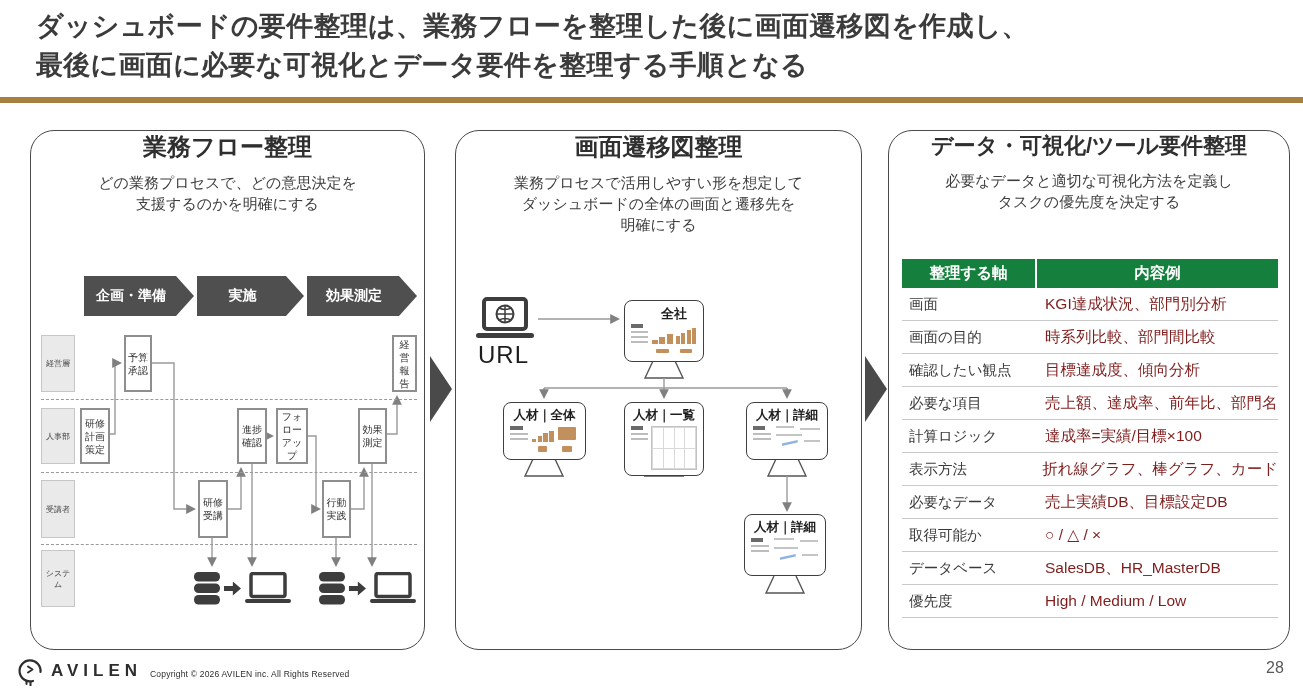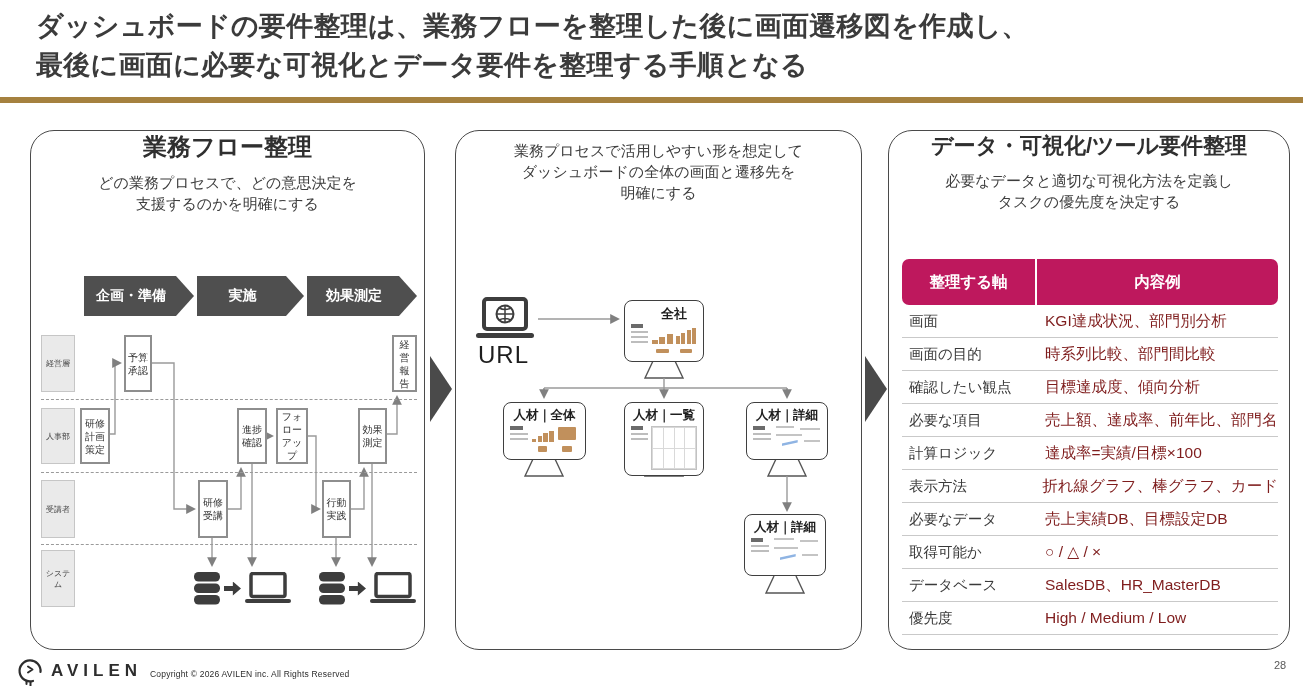--- a/index.html
+++ b/index.html
@@ -64,33 +64,33 @@
   .thumb-table { flex:1; border:1px solid #c2c2c2; display:grid; grid-template-columns:1fr 1fr 1fr 1fr; gap:1px;
     background:#d9d9d9; padding:1px; margin-top:2px; }
   .thumb-table i { background:#fff; }
   .thumb-detail { flex:1; position:relative; }
   .thumb-detail i { position:absolute; height:2px; background:#c4c4c4; }
   .blue-swoosh { position:absolute; width:16px; height:6px; background:#8fb4e3;
     clip-path:polygon(0 60%,100% 0,100% 40%,0 100%); }
 
   
   .req-table { position:absolute; left:13px; top:128px; width:376px; }
-  .req-head { display:flex; height:46px; background:#be185d; color:#fff; font-weight:bold; font-size:15.5px;border-radius:7px; }
+  .req-head { display:flex; height:29px; background:#15803d; color:#fff; font-weight:bold; font-size:15.5px; }
   .req-head .c1 { width:133px; display:flex; align-items:center; justify-content:center; }
   .req-head .div { width:2px; background:#fff; }
   .req-head .c2 { flex:1; display:flex; align-items:center; justify-content:center; }
   .req-row { display:flex; height:33px; align-items:center; border-bottom:1px solid #c9c9c9; }
   .req-row .axis { width:133px; padding-left:7px; font-size:14.5px; color:#3a3a3a; }
   .req-row .example { flex:1; padding-left:10px; font-size:15.5px; color:#7f1d1d; white-space:nowrap; }
 
   
   .brand { position:absolute; left:16px; top:656px; display:flex; align-items:center; }
   .brand-name { font-size:17px; font-weight:bold; letter-spacing:5px; color:#2d2d2d; margin-left:7px; }
   .copyright { position:absolute; left:150px; top:669px; font-size:8.5px; color:#2b2b2b; letter-spacing:0.2px; }
-  .page-num { position:absolute; left:1266px; top:659px; font-size:11px; color:#595959;margin-left:8px; }
+  .page-num { position:absolute; left:1266px; top:659px; font-size:16px; color:#595959; }
 </style>
 </head>
 <body>
 
 <div class="slide">
 
   <div class="slide-title">
     <div>ダッシュボードの要件整理は、業務フローを整理した後に画面遷移図を作成し、</div>
     <div>最後に画面に必要な可視化とデータ要件を整理する手順となる</div>
   </div>
@@ -174,20 +174,21 @@
       <svg width="48" height="33">
         <rect x="7" y="1.5" width="34" height="23" rx="2" fill="#fff" stroke="#3d3d3d" stroke-width="3.5"></rect>
         <rect x="1" y="27" width="46" height="4" rx="2" fill="#3d3d3d"></rect>
       </svg>
     </div>
   </div>
 
   <div class="panel-arrow" id="panel-arrow-1"></div>
 
   <div class="panel" id="panel-transition">
+    <div class="panel-title">画面遷移図整理</div>
     <div class="panel-subtitle">
       <div>業務プロセスで活用しやすい形を想定して</div>
       <div>ダッシュボードの全体の画面と遷移先を</div>
       <div>明確にする</div>
     </div>
 
     <svg class="tree-svg" width="407" height="520" viewBox="0 0 407 520">
       <defs>
         <marker id="m2" viewBox="0 0 10 10" refX="8" refY="5" markerWidth="7" markerHeight="7" orient="auto">
           <path d="M0,0 L10,5 L0,10 z" fill="#808080"></path>

